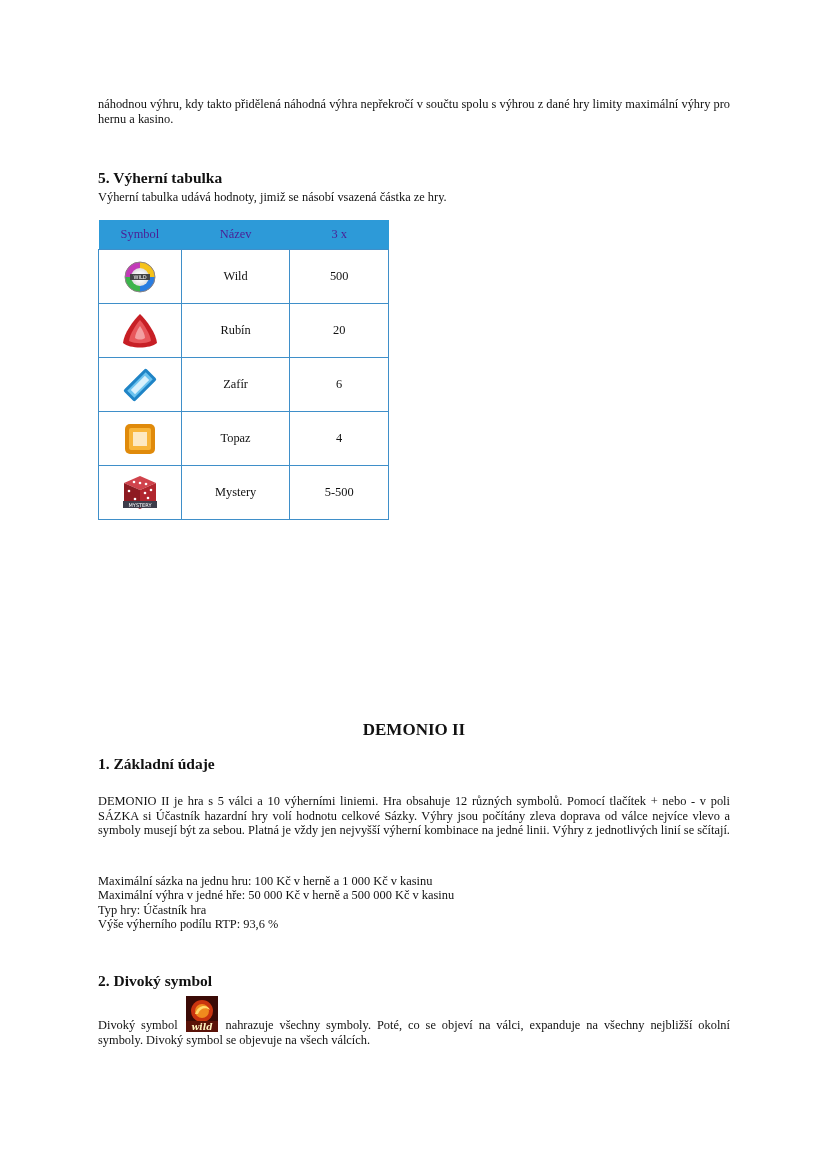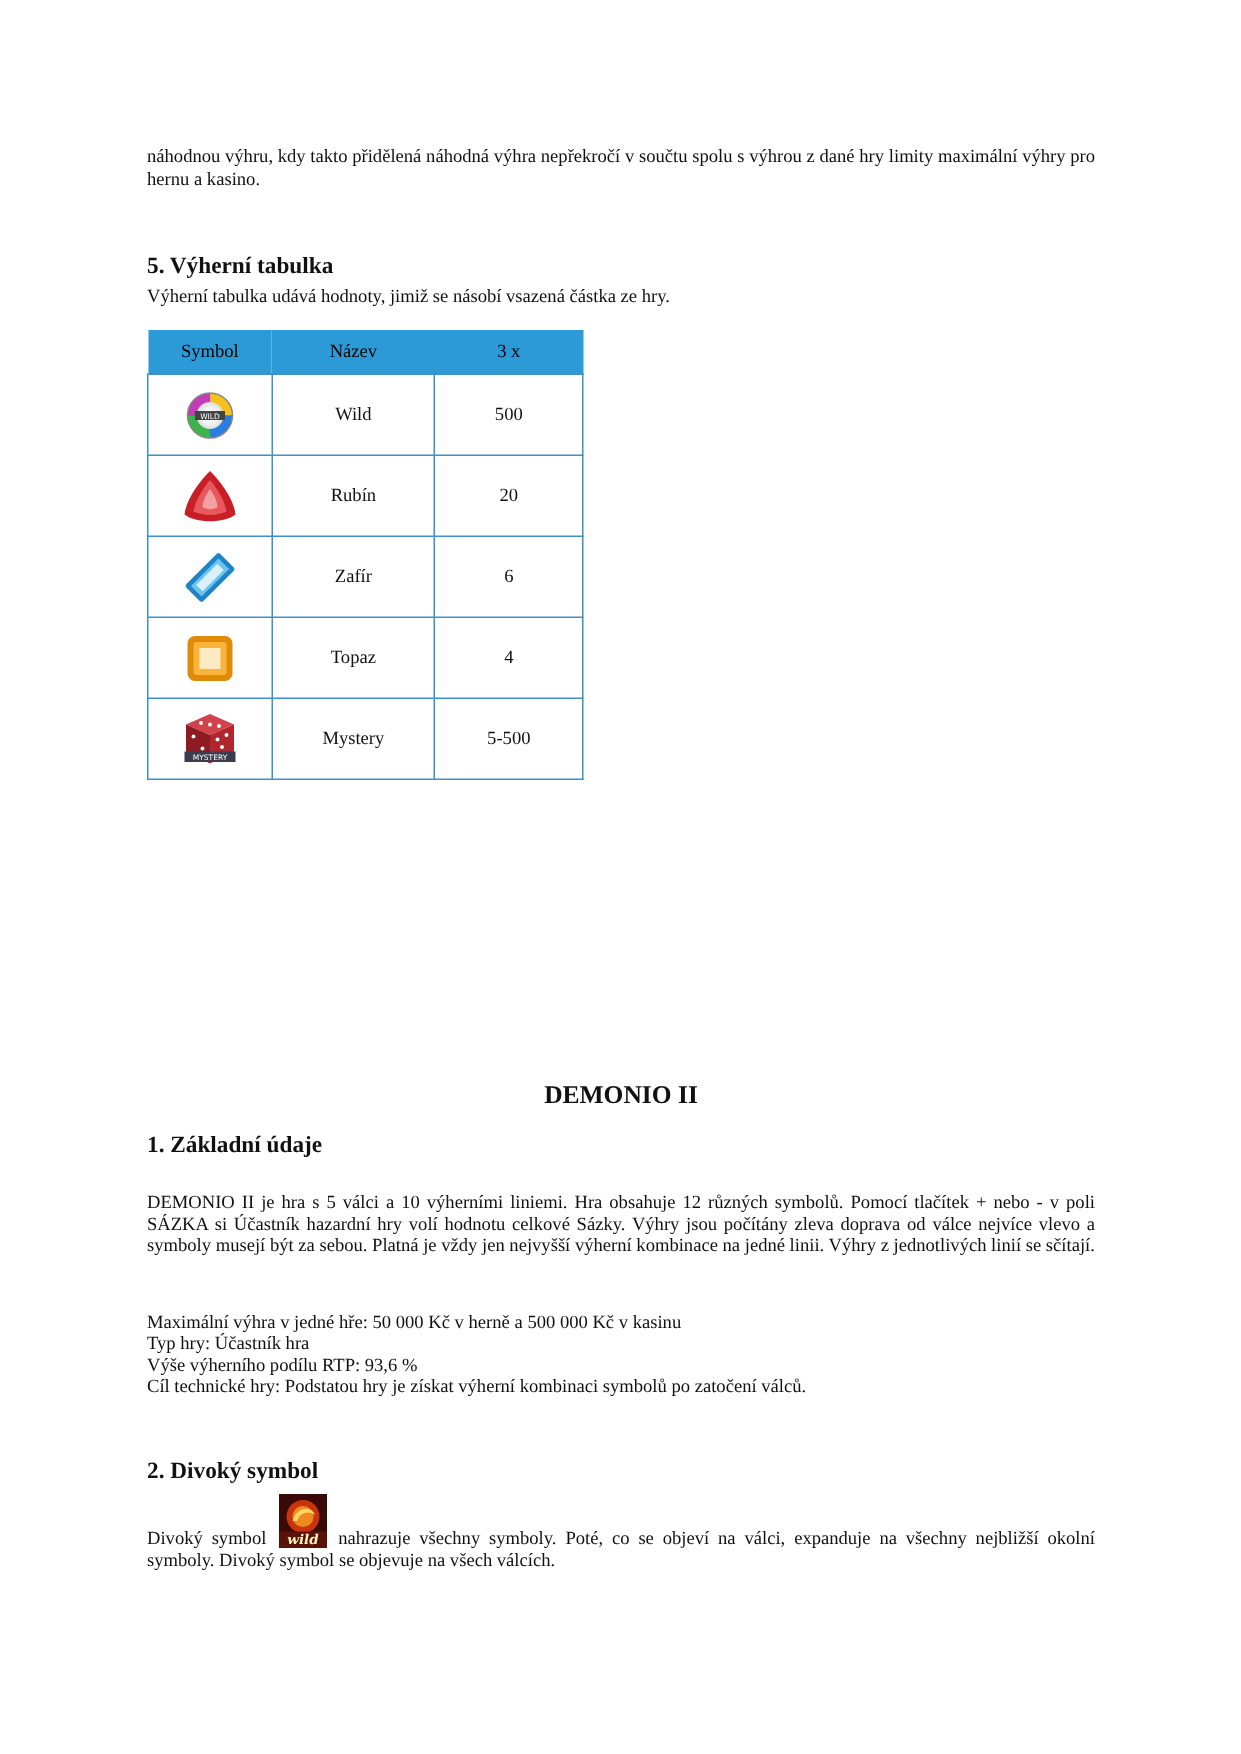--- a/index.html
+++ b/index.html
@@ -18,21 +18,21 @@
       position: absolute; font-size: 15.5px; font-weight: bold; margin: 0;
     }
     .h-table { top: 133px; margin-top: 36px; }
     .table-desc { position: absolute; top: 190px; }
     table.paytable {
       position: absolute; top: 220px; left: 0;
       border-collapse: collapse; width: 291px;
       font-size: 12.4px;
     }
     table.paytable th {
-      background: #2d9ad8; color: #000000; font-weight: normal;
+      background: #2d9ad8; color: #4c1d95; font-weight: normal;
       height: 29px; padding: 0; text-align: center; border: none;
     }
     table.paytable td {
       border: 1.5px solid #3f8fc9; text-align: center; padding: 0;
       height: 53px; background: #fff;
     }
     .c1 { width: 83px; } .c2 { width: 109px; } .c3 { width: 99px; }
     .icon svg { display: block; margin: 0 auto; }
     .title-center {
       position: absolute; top: 720px; left: 0; width: 632px;
@@ -150,24 +150,24 @@
       </tr>
     </tbody>
   </table>
 
   <h1 class="title-center">DEMONIO II</h1>
 
   <h2 class="h2 h-basic">1. Základní údaje</h2>
   <p class="para basic-p">DEMONIO II je hra s 5 válci a 10 výherními liniemi. Hra obsahuje 12 různých symbolů. Pomocí tlačítek + nebo - v poli SÁZKA si Účastník hazardní hry volí hodnotu celkové Sázky. Výhry jsou počítány zleva doprava od válce nejvíce vlevo a symboly musejí být za sebou. Platná je vždy jen nejvyšší výherní kombinace na jedné linii. Výhry z jednotlivých linií se sčítají.</p>
 
   <div class="specs">
+    <div>Maximální sázka na jednu hru: 100 Kč v herně a 1 000 Kč v kasinu</div>
     <div>Maximální výhra v jedné hře: 50 000 Kč v herně a 500 000 Kč v kasinu</div>
     <div>Typ hry: Účastník hra</div>
     <div>Výše výherního podílu RTP: 93,6 %</div>
-    <div>Cíl technické hry: Podstatou hry je získat výherní kombinaci symbolů po zatočení válců.</div>
   </div>
 
   <h2 class="h2 h-wild">2. Divoký symbol</h2>
   <p class="para wild-p">
     <span>Divoký symbol</span>
     <svg class="wild-inline" viewBox="0 0 32 36" style="margin-top:-26px;">
       <rect x="0" y="0" width="32" height="36" fill="#3a0a06"></rect>
       <circle cx="16" cy="15" r="11" fill="#c9340f"></circle>
       <circle cx="16" cy="15" r="7" fill="#f08a1e"></circle>
       <path d="M9 18 C12 8 22 8 24 14 C20 11 14 12 12 18Z" fill="#ffd86a"></path>

